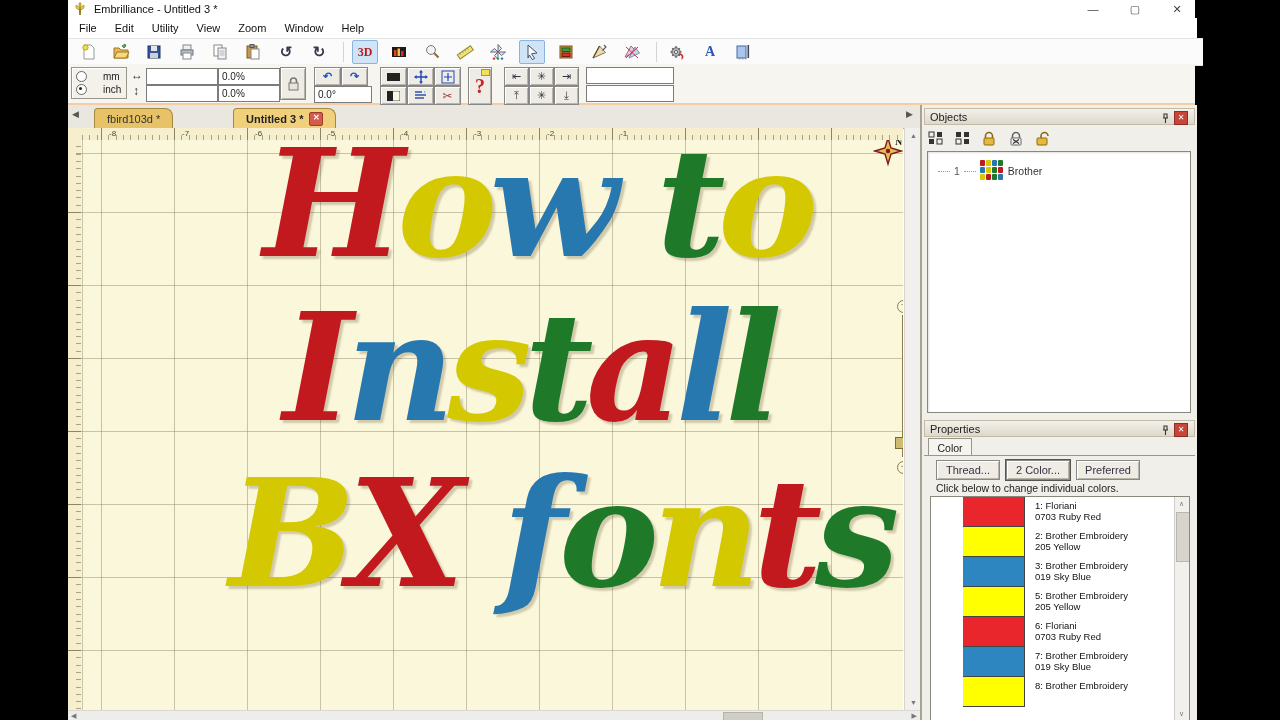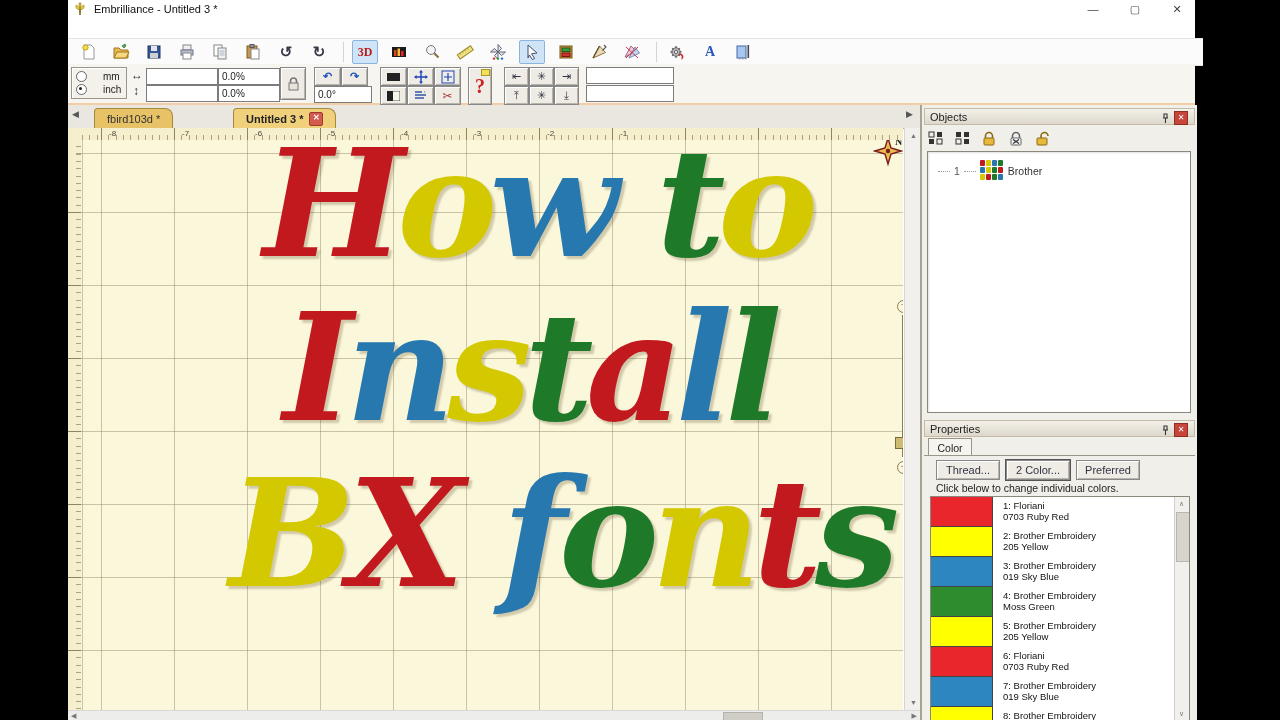--- a/index.html
+++ b/index.html
@@ -89,21 +89,21 @@
   #obj-index{color:#555;}
   #letters-thumb{width:24px;height:22px;display:grid;grid-template-columns:repeat(4,5px);grid-template-rows:repeat(3,6px);gap:1px;}
   #letters-thumb span{display:block;border-radius:1px;}
 
   
   #prop-tab{position:absolute;left:6px;top:333px;width:42px;height:17px;background:#f6f4ee;border:1px solid #9a968a;border-bottom:none;display:flex;align-items:center;justify-content:center;font-size:10.5px;}
   #prop-tabline{position:absolute;left:2px;top:350px;width:271px;height:1px;background:#9a968a;}
   .prop-btn{position:absolute;top:355px;height:18px;font-size:11px;}
   #prop-caption{position:absolute;left:14px;top:377px;font-size:10.5px;color:#222;}
   #color-list{position:absolute;left:8px;top:391px;width:258px;height:224px;background:#fff;border:1px solid #8a877d;overflow:hidden;}
-  .color-row{position:relative;height:30px;display:flex;}
+  .color-row{position:relative;height:30px;display:flex;margin-left:32px;}
   .swatch{width:62px;height:30px;border-right:1px solid #444;border-bottom:1px solid #444;box-sizing:border-box;}
   .ctext{padding:3px 0 0 10px;font-size:9.5px;line-height:11px;color:#111;}
   #clist-scroll{position:absolute;right:0;top:0;width:14px;height:100%;background:#f1f0ec;border-left:1px solid #d0cec8;}
   #clist-thumb{position:absolute;left:1px;top:15px;width:12px;height:48px;background:#d6d4cd;border:1px solid #b8b6ae;}
 </style>
 </head>
 <body>
 
 <div id="stage">
  <div id="app">
@@ -116,20 +116,29 @@
       <rect x="5.2" y="8" width="1.6" height="5" fill="#7c6408"></rect>
     </svg>
     <span id="title-text">Embrilliance -  Untitled 3 *</span>
     <div id="win-controls">
       <div class="winbtn">—</div>
       <div class="winbtn">▢</div>
       <div class="winbtn">✕</div>
     </div>
   </div>
 
+  <div id="menubar" class="abs">
+    <span class="menu-item">File</span>
+    <span class="menu-item">Edit</span>
+    <span class="menu-item">Utility</span>
+    <span class="menu-item">View</span>
+    <span class="menu-item">Zoom</span>
+    <span class="menu-item">Window</span>
+    <span class="menu-item">Help</span>
+  </div>
 
   <div id="toolbar1" class="abs">
     <div class="tb1-icon">
       <svg width="18" height="18">
             <path d="M5 2h7l3 3v11H5z" fill="#fefefe" stroke="#999"></path>
             <circle cx="6.5" cy="4.5" r="2.6" fill="#f2e23a" stroke="#bfa21a"></circle>
           </svg>
         </div>
     <div class="tb1-icon">
       <svg width="18" height="18">
@@ -488,27 +497,20 @@
               </div>
             </div>
             <div class="color-row">
               <div class="swatch" style="background: rgb(46, 134, 193);"></div>
               <div class="ctext">
                 <div>3: Brother Embroidery</div>
                 <div>019 Sky Blue</div>
               </div>
             </div>
             <div class="color-row">
-              <div class="swatch" style="background: rgb(46, 139, 46);"></div>
-              <div class="ctext">
-                <div>4: Brother Embroidery</div>
-                <div>Moss Green</div>
-              </div>
-            </div>
-            <div class="color-row">
               <div class="swatch" style="background: rgb(255, 255, 0);"></div>
               <div class="ctext">
                 <div>5: Brother Embroidery</div>
                 <div>205 Yellow</div>
               </div>
             </div>
             <div class="color-row">
               <div class="swatch" style="background: rgb(232, 38, 43);"></div>
               <div class="ctext">
                 <div>6: Floriani</div>

